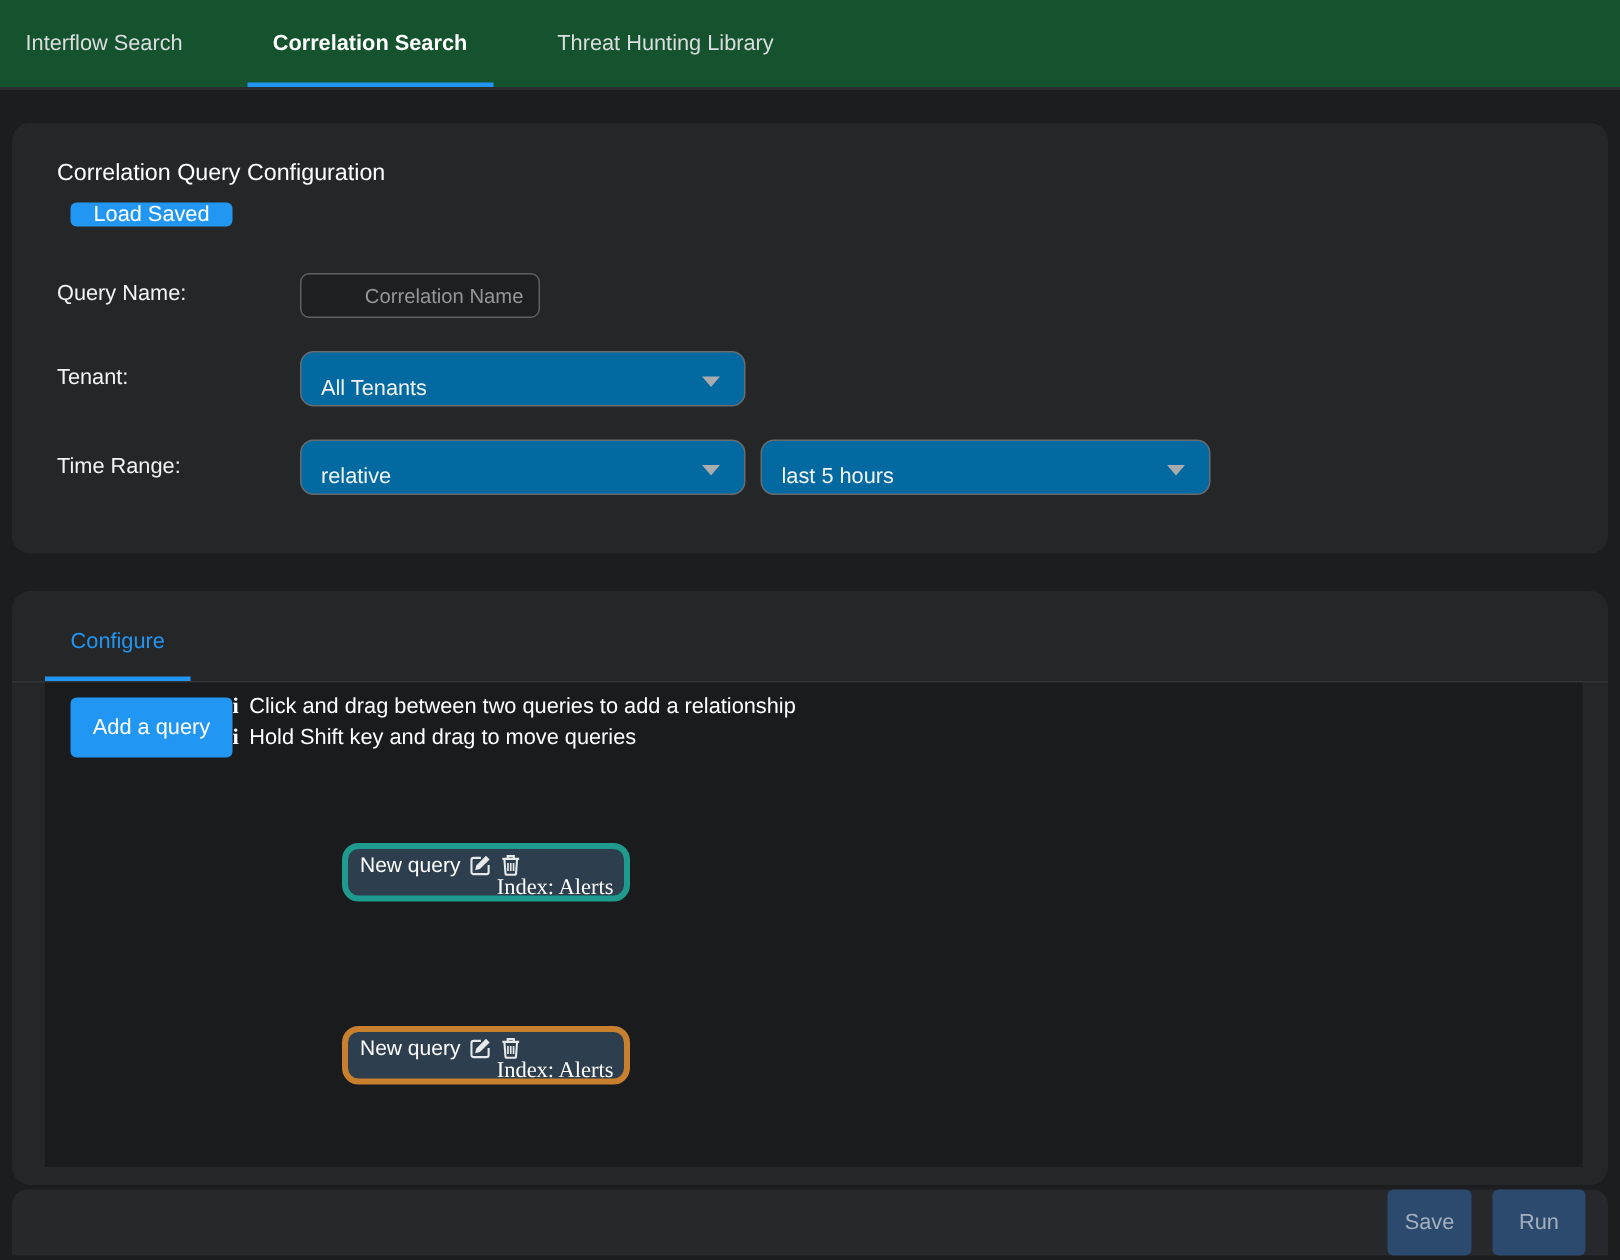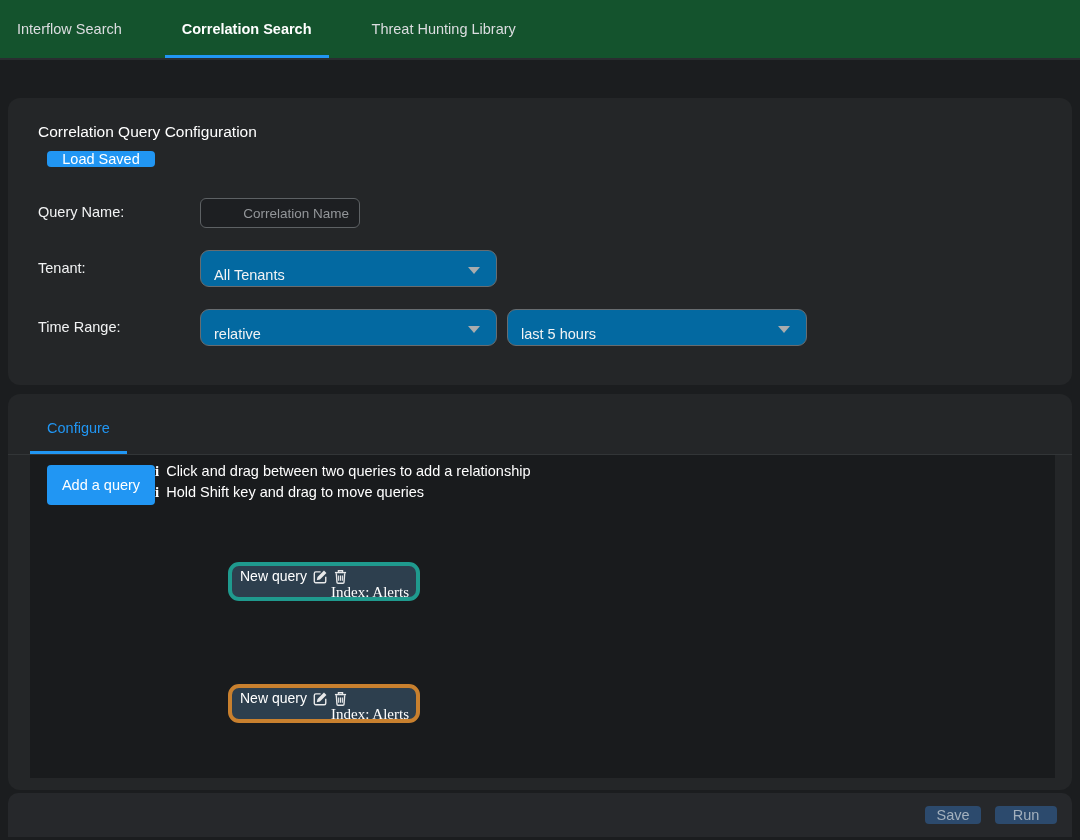--- a/index.html
+++ b/index.html
@@ -26,21 +26,21 @@
     border-bottom:3px solid transparent;
     cursor:pointer; white-space:nowrap;
   }
   .top-tab.active { color:#ffffff; border-bottom-color:#2196f3; font-weight:700; }
 
   
   .panel {
     position:absolute; left:8px; width:1064px;
     background:#242628; border-radius:12px;
   }
-  .panel-config { top:98px; height:287px; }
+  .panel-config { top:82px; height:287px; }
   .panel-configure { top:394px; height:396px; }
 
   .panel-title {
     position:absolute; left:30px; top:25px;
     font-size:15.5px; color:#ffffff;
   }
 
   .btn-blue {
     background:#2196f3; color:#ffffff; border:none; border-radius:4px;
     font-size:14.5px; font-family:"Liberation Sans", sans-serif;
@@ -126,21 +126,21 @@
   }
 
   
   .footer {
     position:absolute; left:8px; top:793px; width:1064px; height:44px;
     background:#26282b; border-radius:10px 10px 0 0;
     display:flex; align-items:center; justify-content:flex-end; gap:14px;
     padding-right:15px;
   }
   .btn-muted {
-    height:18px; background:#2c4a6d; color:#a3b0bd;
+    height:44px; background:#2c4a6d; color:#a3b0bd;
     border:none; border-radius:4px; font-size:14.5px;
     font-family:"Liberation Sans", sans-serif; cursor:pointer;
   }
   .btn-save { width:56px; }
   .btn-run  { width:62px; }
 </style>
 </head>
 <body>
 
 <div class="topbar">

